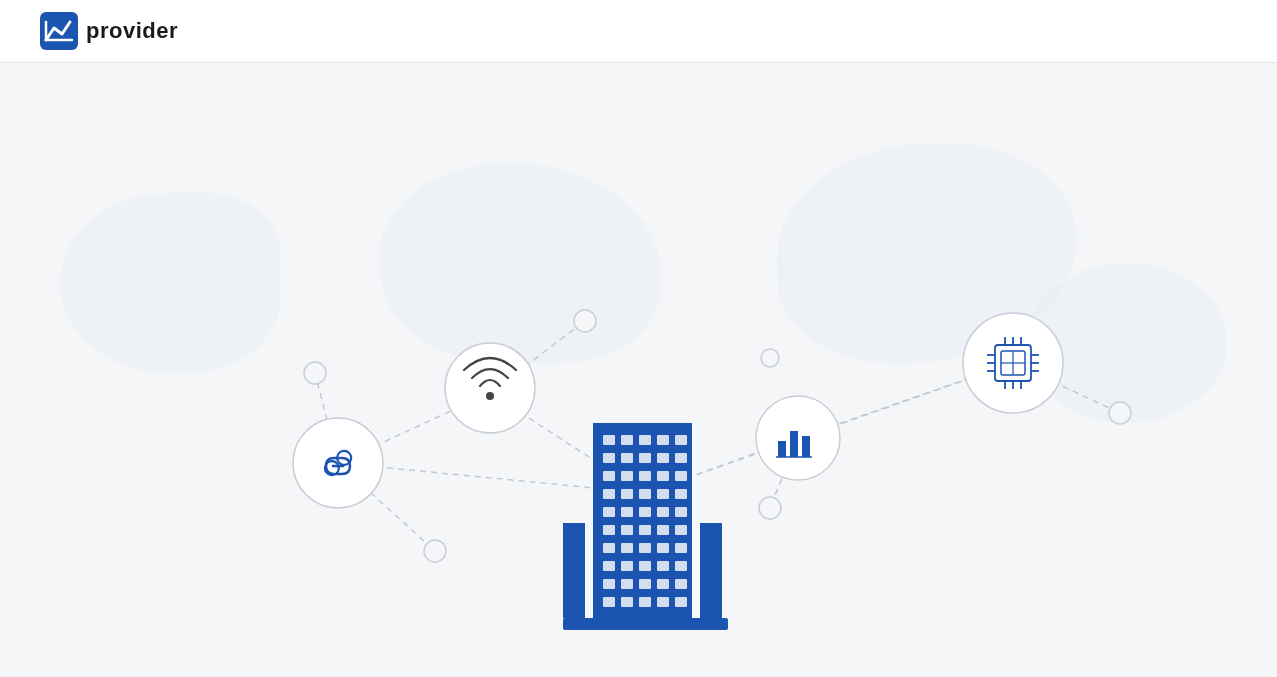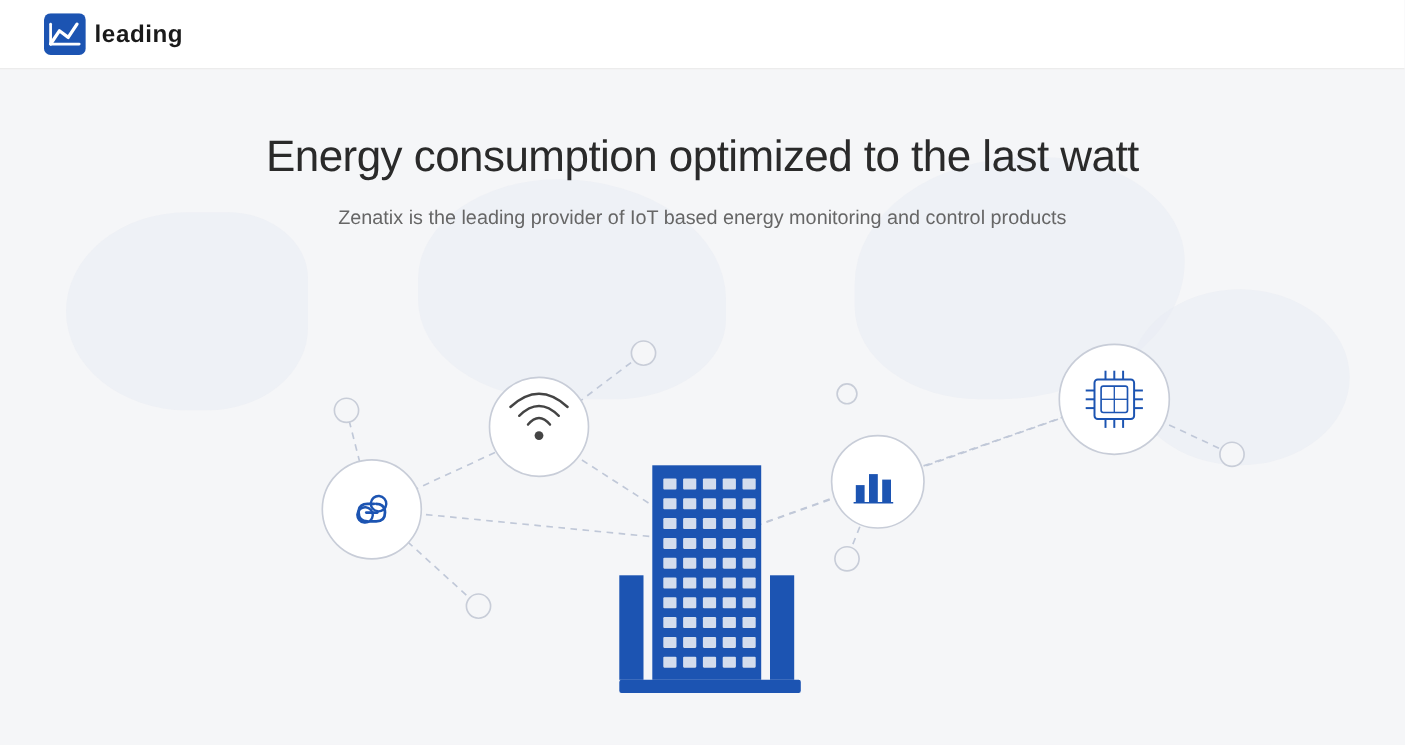--- a/index.html
+++ b/index.html
@@ -104,35 +104,31 @@
 <body>
 
 <nav class="navbar">
   <div class="logo">
     <svg class="logo-icon" viewBox="0 0 38 38" fill="none" xmlns="http://www.w3.org/2000/svg">
       <rect width="38" height="38" rx="6" fill="#1c54b2"></rect>
       <polyline points="6,28 14,16 22,22 30,10" stroke="#fff" stroke-width="3" fill="none" stroke-linecap="round" stroke-linejoin="round"></polyline>
       <line x1="6" y1="10" x2="6" y2="28" stroke="#fff" stroke-width="2.5" stroke-linecap="round"></line>
       <line x1="6" y1="28" x2="32" y2="28" stroke="#fff" stroke-width="2.5" stroke-linecap="round"></line>
     </svg>
-    <span class="logo-text">leading</span>
+    <span class="logo-text">provider</span>
   </div>
 </nav>
 
 <div style="position:relative; width:1277px; height:614px; background:#f5f6f8; overflow:hidden;">
 
   <div class="blob blob-1"></div>
   <div class="blob blob-2"></div>
   <div class="blob blob-3"></div>
   <div class="blob blob-4"></div>
 
-  <div class="hero-text-overlay">
-    <h1 class="hero-title">Energy consumption optimized to the last watt</h1>
-    <p class="hero-subtitle">Zenatix is the leading provider of IoT based energy monitoring and control products</p>
-  </div>
 
   <svg class="diagram-svg" viewBox="0 0 1277 614" xmlns="http://www.w3.org/2000/svg">
 
     <line x1="645" y1="430" x2="490" y2="330" stroke="#c0c8d8" stroke-width="1.5" stroke-dasharray="6,5"></line>
     <line x1="645" y1="430" x2="338" y2="400" stroke="#c0c8d8" stroke-width="1.5" stroke-dasharray="6,5"></line>
     <line x1="645" y1="430" x2="798" y2="375" stroke="#c0c8d8" stroke-width="1.5" stroke-dasharray="6,5"></line>
     <line x1="645" y1="430" x2="1013" y2="300" stroke="#c0c8d8" stroke-width="1.5" stroke-dasharray="6,5"></line>
 
     <line x1="490" y1="330" x2="338" y2="400" stroke="#c0c8d8" stroke-width="1.5" stroke-dasharray="6,5"></line>
     <line x1="490" y1="330" x2="585" y2="258" stroke="#c0c8d8" stroke-width="1.5" stroke-dasharray="6,5"></line>

